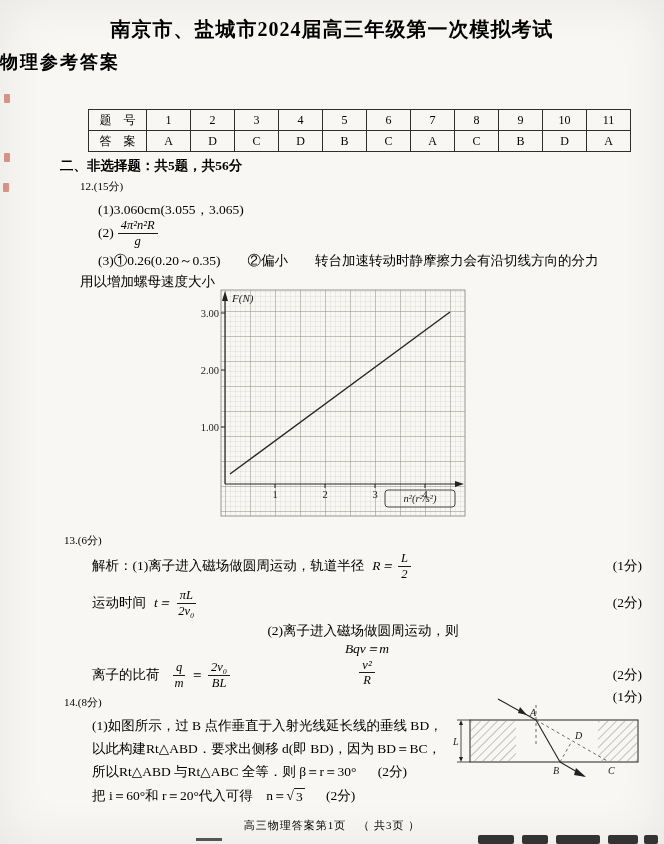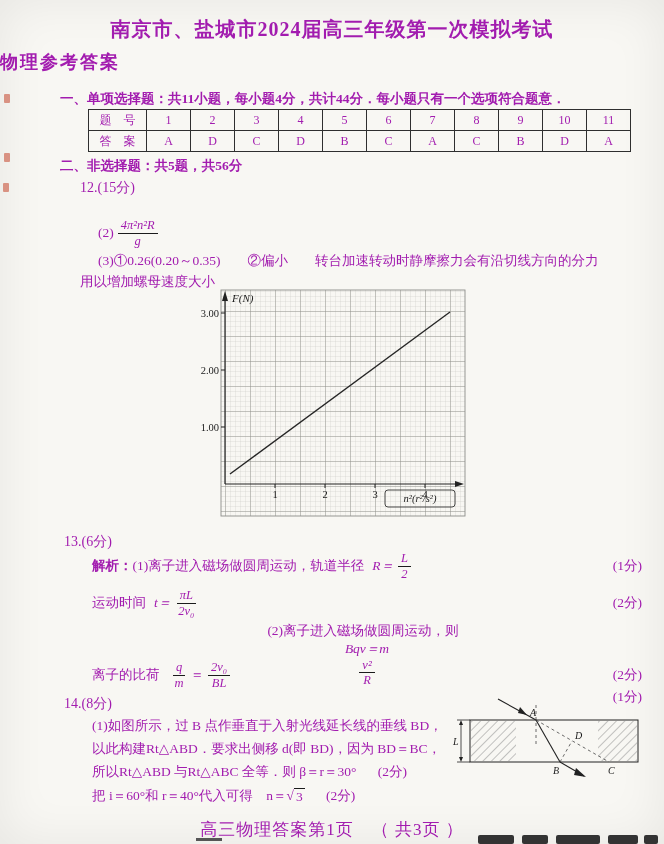--- a/index.html
+++ b/index.html
@@ -1,75 +1,74 @@
 <!DOCTYPE html>
 <html><head>
 <meta charset="utf-8">
 <style>
   * { margin:0; padding:0; box-sizing:border-box; }
   html,body { background:#9a9a9a; }
   .page {
     position:relative; width:664px; height:844px; margin:0 auto;
-    background:#f8f7f3; color:#a21caf; overflow:hidden;
+    background:#f8f7f3; color:#000000; overflow:hidden;
     font-family:"Liberation Serif","DejaVu Serif",serif;
     box-shadow: inset 0 0 50px rgba(0,0,0,0.07);
   }
   .title { position:absolute; top:16px; left:0; width:100%; text-align:center;
            font-size:20px; font-weight:700; letter-spacing:1px; }
   .subtitle { position:absolute; top:50px; left:0; width:100%; text-align:left;
               font-size:18px; font-weight:700; letter-spacing:2px; }
   .sec-heading { position:absolute; left:60px; right:16px; font-size:13.5px; font-weight:700; white-space:nowrap; }
   .s1 { top:90px; }
   .s2 { top:157px; }
 
   table.ans-table { position:absolute; top:109px; left:88px; border-collapse:collapse;
                     font-size:12px; }
   table.ans-table td { border:1px solid #2f2f2f; text-align:center; height:21px;
                        width:44px; padding:0 2px; background:transparent; }
   table.ans-table td.lbl { width:58px; font-weight:400; }
 
-  .qnum { position:absolute; font-size:14px; white-space:nowrap; }
+  .qnum { position:absolute; font-size:11px; white-space:nowrap; }
   .tline { position:absolute; font-size:13.5px; white-space:nowrap; }
   .fline { position:absolute; left:92px; right:22px; display:flex; align-items:center;
            font-size:13.5px; white-space:nowrap; height:34px; }
   .fline .pre { margin-right:8px; }
-  .fline .jiexi { font-weight:700; }
+  .fline .jiexi { font-weight:400; }
   .fline .score { margin-left:auto; }
   .math { font-style:italic; }
   .frac { display:inline-flex; flex-direction:column; align-items:center;
           vertical-align:middle; line-height:1.15; font-size:12.5px; margin:0 4px;font-style:italic; }
   .frac .fnum { border-bottom:1px solid #1b1b1b; padding:0 3px; }
   .frac .fden { padding:0 3px; }
   .frac-line { display:flex; align-items:center; height:34px; }
   .sqrt { display:inline-flex; align-items:flex-start; }
   .sqrt .rad { border-top:1px solid #1b1b1b; padding:0 2px; }
   .inline-score { margin-left:18px; }
 
   .graph { position:absolute; top:286px; left:175px; }
   .fig14 { position:absolute; top:698px; left:452px; }
 
   .footer { position:absolute; top:818px; left:0; width:100%; text-align:center;
-            font-size:17px; letter-spacing:1px; }
+            font-size:11px; letter-spacing:1px; }
 
   .red-mark { position:absolute; width:6px; height:9px; background:#cf6a55;
               opacity:.7; border-radius:1px; }
   .cut-blob { position:absolute; background:#333; border-radius:2px; height:9px; top:835px; }
   .cut-line { position:absolute; background:#555; height:3px; width:26px; top:838px; left:196px; }
 
   svg text { font-family:"Liberation Serif","DejaVu Serif",serif; fill:#1b1b1b; }
 </style>
 </head>
 <body>
 
 <div class="page">
 
   <div class="title">南京市、盐城市2024届高三年级第一次模拟考试</div>
   <div class="subtitle">物理参考答案</div>
 
-  <div class="sec-heading s1">一、单项选择题：共11小题，每小题4分，共计44分．每小题只有一个选项符合题意．</div>
 
   <table class="ans-table">
     <tbody>
         <tr>
       <td class="lbl">题　号</td>
       <td>1</td>
       <td>2</td>
       <td>3</td>
       <td>4</td>
       <td>5</td>
@@ -93,20 +92,21 @@
       <td>B</td>
       <td>D</td>
       <td>A</td>
     </tr>
   </tbody>
     </table>
 
   <div class="sec-heading s2">二、非选择题：共5题，共56分</div>
 
   <div class="qnum" style="top:179px;left:80px;">12.(15分)</div>
+  <div class="tline" style="top:201px;left:98px;">(1)3.060cm(3.055，3.065)</div>
   <div class="tline frac-line" style="top:216px;left:98px;">
     <span>(2)</span>
     <span class="frac math">
       <span class="fnum">4π²n²R</span>
       <span class="fden">g</span>
     </span>
   </div>
   <div class="tline" style="top:252px;left:98px;">(3)①0.26(0.20～0.35)　　②偏小　　转台加速转动时静摩擦力会有沿切线方向的分力</div>
   <div class="tline" style="top:273px;left:80px;">用以增加螺母速度大小</div>
 
@@ -200,21 +200,21 @@
   </div>
 
   <div class="qnum" style="top:695px;left:64px;">14.(8分)</div>
   <div class="tline" style="top:717px;left:92px;">(1)如图所示，过 B 点作垂直于入射光线延长线的垂线 BD，</div>
   <div class="tline" style="top:740px;left:92px;">以此构建Rt△ABD．要求出侧移 d(即 BD)，因为 BD＝BC，</div>
   <div class="tline" style="top:763px;left:92px;">
     <span>所以Rt△ABD 与Rt△ABC 全等．则 β＝r＝30°</span>
     <span class="inline-score">(2分)</span>
   </div>
   <div class="tline" style="top:787px;left:92px;">
-    <span>把 i＝60°和 r＝40°代入可得　n＝</span><span class="sqrt">√<span class="rad">3</span></span>
+    <span>把 i＝60°和 r＝20°代入可得　n＝</span><span class="sqrt">√<span class="rad">3</span></span>
     <span class="inline-score">(2分)</span>
   </div>
 
   <div class="fig14">
     <svg width="200" height="105" viewBox="0 0 200 105">
       <defs>
         <pattern id="hatch14" width="6" height="6" patternUnits="userSpaceOnUse" patternTransform="rotate(45)">
           <line x1="0" y1="0" x2="0" y2="6" stroke="#8a8a8a" stroke-width="1"></line>
         </pattern>
       </defs>

